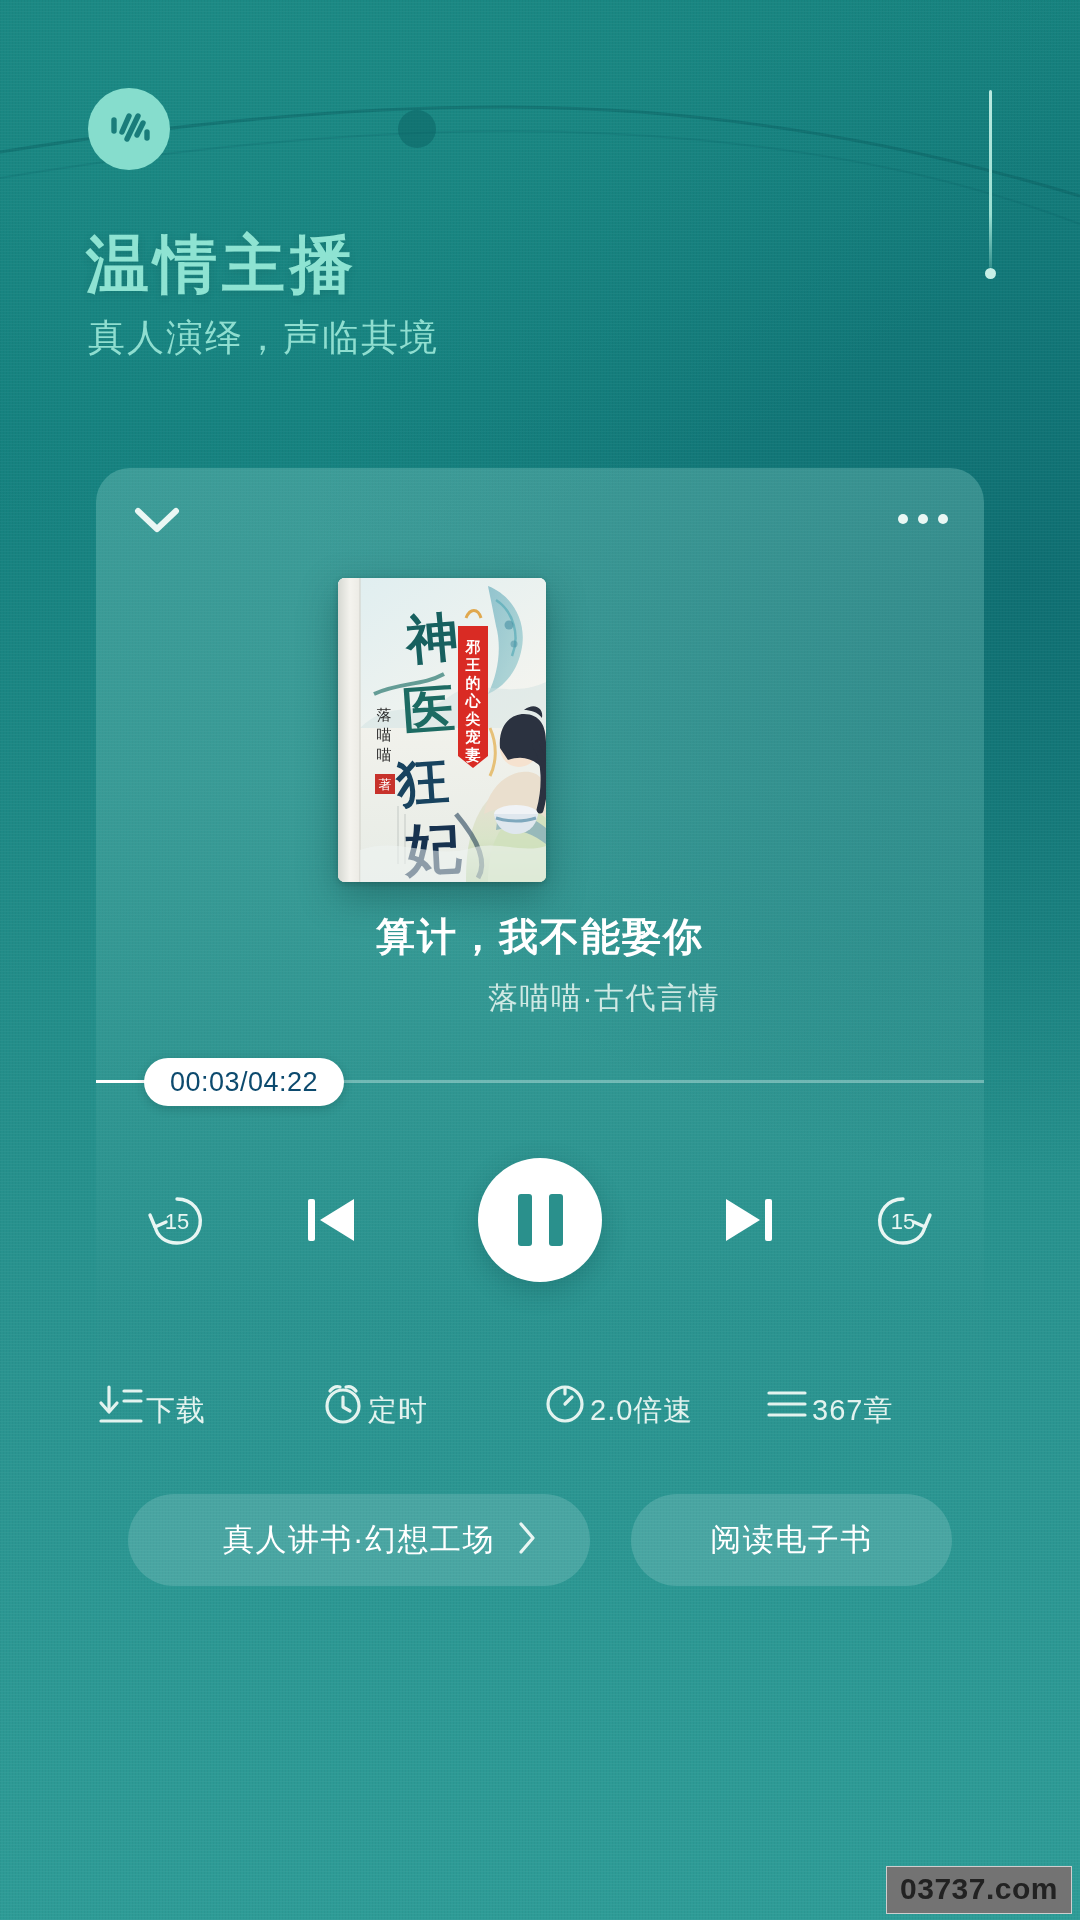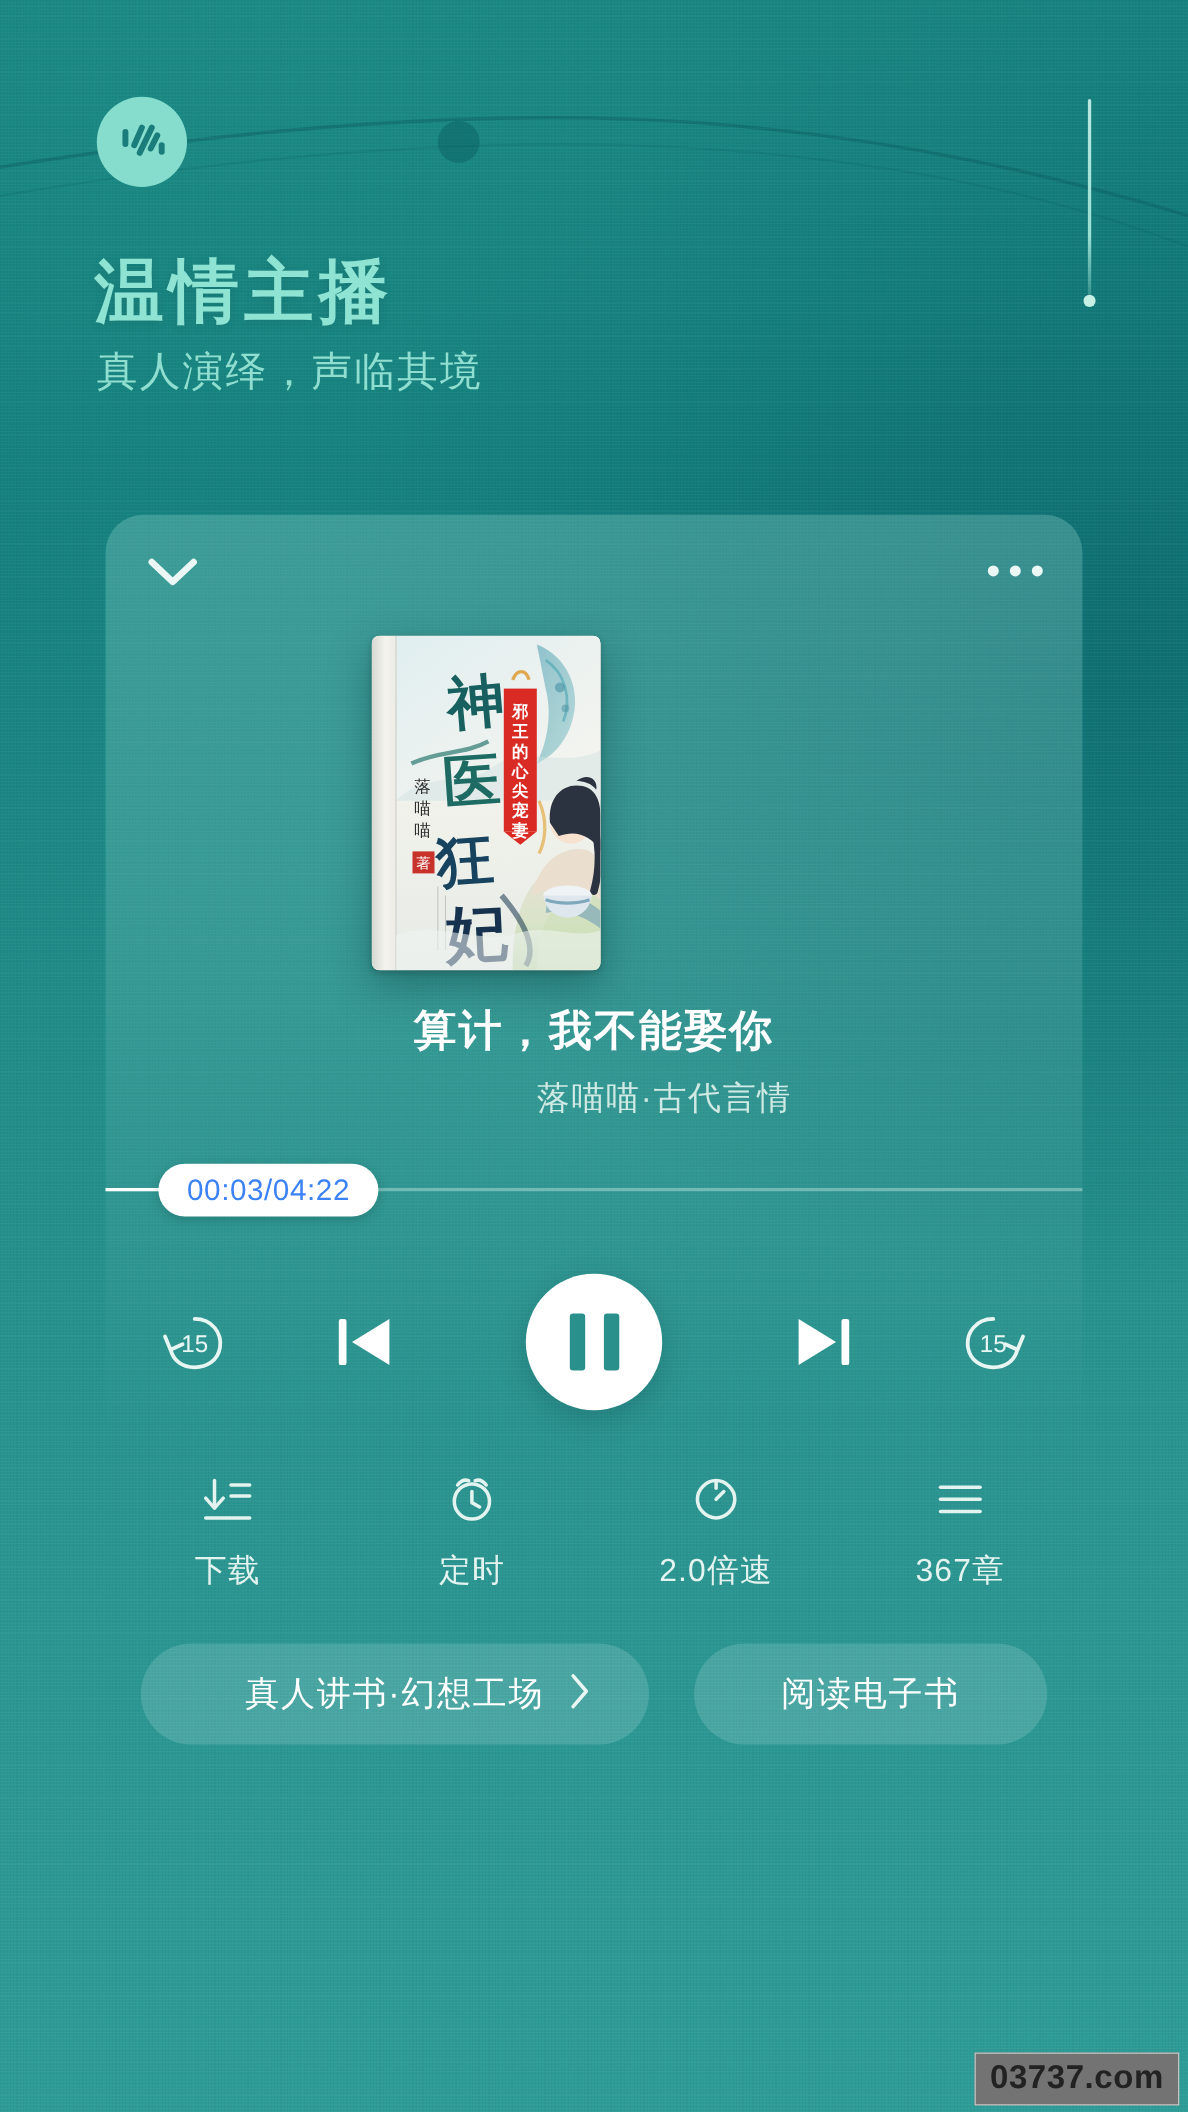--- a/index.html
+++ b/index.html
@@ -136,21 +136,21 @@
     position:absolute; left:0; top:26px; height:3px;
     width:66px;
     background:#ffffff; border-radius:2px;
   }
   #progress-thumb {
     position:absolute; left:54px; top:4px;
     height:48px; min-width:160px; padding:0 26px;
     border-radius:26px; background:#ffffff;
     display:flex; align-items:center; justify-content:center;
     box-shadow:0 3px 10px rgba(0,40,42,.20);
-    font-size:27px; color:#3b82f6; letter-spacing:.5px;
+    font-size:27px; color:#0c4a6e; letter-spacing:.5px;
   }
 
   
   #playback-controls {
     position:absolute; left:0; top:672px; width:888px; height:160px;
   }
   .pb-btn {
     position:absolute; top:0; height:160px;
     display:flex; align-items:center; justify-content:center;
   }
@@ -168,21 +168,21 @@
   }
   .pause-bar { width:14px; height:52px; border-radius:3px; background:#2a908c; }
 
   
   #tool-row {
     position:absolute; left:0; top:858px; width:888px; height:150px;
     display:flex;
   }
   .tool-item {
     flex:1;
-    display:flex; flex-direction:column; align-items:center; justify-content:flex-start;
+    display:flex; flex-direction:row; align-items:center; justify-content:flex-start;
     padding-top:6px;
   }
   .tool-icon { height:62px; display:flex; align-items:center; justify-content:center; }
   .tool-label {
     margin-top:14px;
     font-size:29px; color:#e3f3ef; letter-spacing:1px;
   }
 
   
   #bottom-row {

